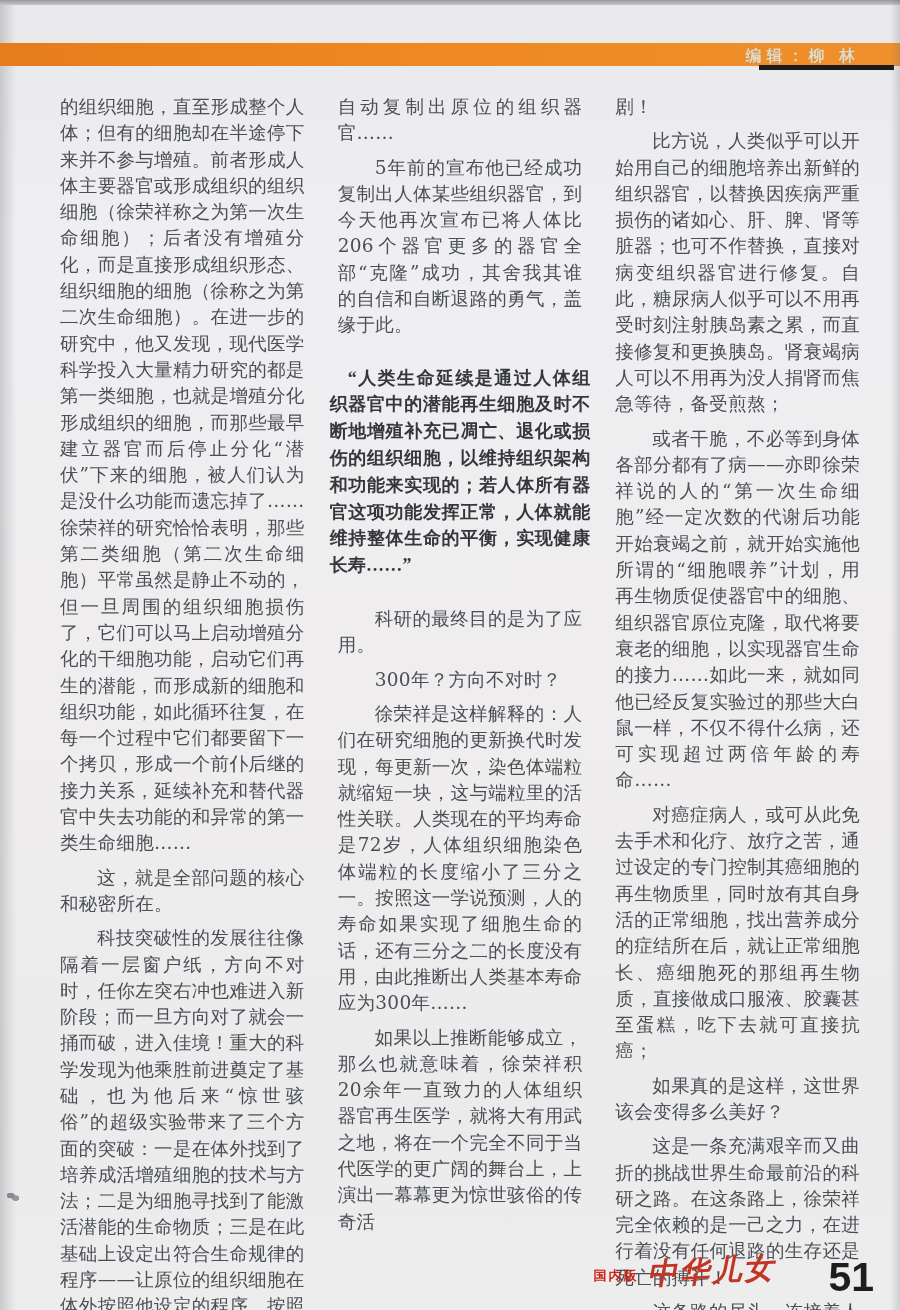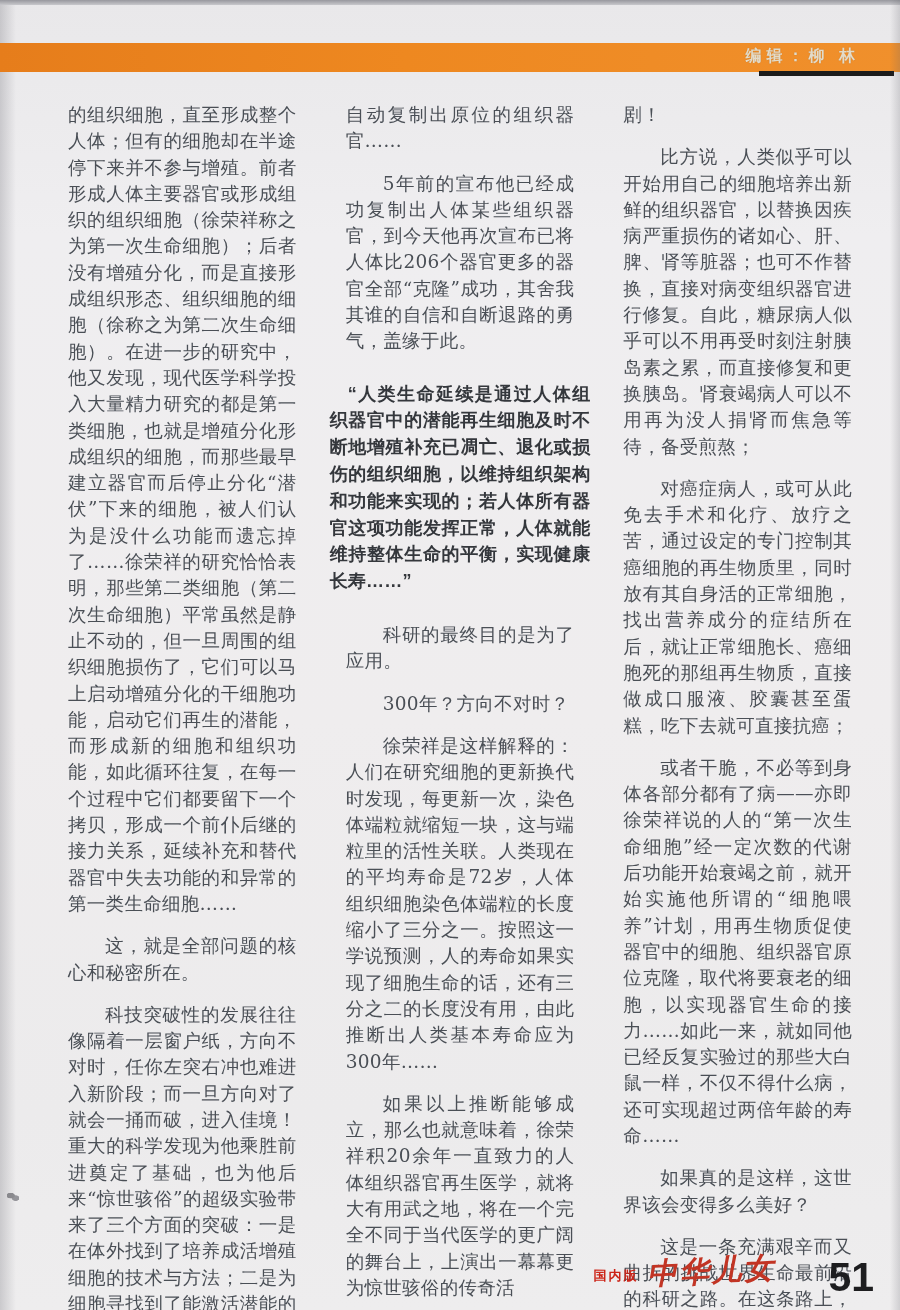--- a/index.html
+++ b/index.html
@@ -19,21 +19,21 @@
   }
   .page::after{
     content:"";position:absolute;right:0;top:0;bottom:0;width:10px;pointer-events:none;
     background:linear-gradient(270deg,rgba(100,100,108,.22),rgba(100,100,108,0));
   }
   .top-edge{
     position:absolute;top:0;left:0;right:0;height:5px;
     background:linear-gradient(180deg,#98989e,#c8c8cc);
   }
   .orange-bar{
-    position:absolute;top:43px;left:0;width:100%;height:29px;
+    position:absolute;top:43px;left:0;width:100%;height:23px;
     background:linear-gradient(90deg,#e67d1b 0%,#ee8820 45%,#f0902c 100%);
   }
   .editor{
     position:absolute;right:40px;top:3px;
     font-family:"Liberation Sans","DejaVu Sans",sans-serif;
     font-weight:bold;font-size:16px;letter-spacing:5px;
     color:#e3dbc9;text-shadow:0 0 1px rgba(120,70,10,.4);
     white-space:nowrap;
   }
   .editor-underline{
@@ -43,25 +43,25 @@
   .columns{
     position:absolute;top:86px;left:52px;width:816px;
     display:flex;gap:17px;
   }
   .col{
     flex:1;min-width:0;
     font-size:18.5px;line-height:26.3px;
     text-align:justify;color:#4a4f56;
     letter-spacing:.3px;
   }
-  .col p{margin:16px;text-indent:2em;}
+  .col p{margin:8px;text-indent:2em;}
   .col p.cont{text-indent:0;}
   .quote{
     margin:26px 0 27px;
-    font-family:Liberation Sans, sans-serif;
+    font-family:Liberation Serif, serif;
     font-weight:bold;color:#34373c;
     font-size:18px;line-height:26.8px;
     text-align:justify;text-indent:1em;letter-spacing:.2px;
   }
   .endmark{
     display:inline-block;width:21px;height:16px;
     background:#161616;border:1px solid #5a5248;
     vertical-align:-2px;margin-left:6px;position:relative;
   }
   .endmark .glyph{
@@ -121,22 +121,22 @@
       <div class="quote">“人类生命延续是通过人体组织器官中的潜能再生细胞及时不断地增殖补充已凋亡、退化或损伤的组织细胞，以维持组织架构和功能来实现的；若人体所有器官这项功能发挥正常，人体就能维持整体生命的平衡，实现健康长寿……”</div>
       <p>科研的最终目的是为了应用。</p>
       <p>300年？方向不对时？</p>
       <p>徐荣祥是这样解释的：人们在研究细胞的更新换代时发现，每更新一次，染色体端粒就缩短一块，这与端粒里的活性关联。人类现在的平均寿命是72岁，人体组织细胞染色体端粒的长度缩小了三分之一。按照这一学说预测，人的寿命如果实现了细胞生命的话，还有三分之二的长度没有用，由此推断出人类基本寿命应为300年……</p>
       <p>如果以上推断能够成立，那么也就意味着，徐荣祥积20余年一直致力的人体组织器官再生医学，就将大有用武之地，将在一个完全不同于当代医学的更广阔的舞台上，上演出一幕幕更为惊世骇俗的传奇活</p>
     </div>
 
     <div class="col">
       <p class="cont">剧！</p>
       <p>比方说，人类似乎可以开始用自己的细胞培养出新鲜的组织器官，以替换因疾病严重损伤的诸如心、肝、脾、肾等脏器；也可不作替换，直接对病变组织器官进行修复。自此，糖尿病人似乎可以不用再受时刻注射胰岛素之累，而直接修复和更换胰岛。肾衰竭病人可以不用再为没人捐肾而焦急等待，备受煎熬；</p>
+      <p>或者干脆，不必等到身体各部分都有了病——亦即徐荣祥说的人的“第一次生命细胞”经一定次数的代谢后功能开始衰竭之前，就开始实施他所谓的“细胞喂养”计划，用再生物质促使器官中的细胞、组织器官原位克隆，取代将要衰老的细胞，以实现器官生命的接力……如此一来，就如同他已经反复实验过的那些大白鼠一样，不仅不得什么病，还可实现超过两倍年龄的寿命……</p>
       <p>对癌症病人，或可从此免去手术和化疗、放疗之苦，通过设定的专门控制其癌细胞的再生物质里，同时放有其自身活的正常细胞，找出营养成分的症结所在后，就让正常细胞长、癌细胞死的那组再生物质，直接做成口服液、胶囊甚至蛋糕，吃下去就可直接抗癌；</p>
-      <p>或者干脆，不必等到身体各部分都有了病——亦即徐荣祥说的人的“第一次生命细胞”经一定次数的代谢后功能开始衰竭之前，就开始实施他所谓的“细胞喂养”计划，用再生物质促使器官中的细胞、组织器官原位克隆，取代将要衰老的细胞，以实现器官生命的接力……如此一来，就如同他已经反复实验过的那些大白鼠一样，不仅不得什么病，还可实现超过两倍年龄的寿命……</p>
       <p>如果真的是这样，这世界该会变得多么美好？</p>
       <p>这是一条充满艰辛而又曲折的挑战世界生命最前沿的科研之路。在这条路上，徐荣祥完全依赖的是一己之力，在进行着没有任何退路的生存还是死亡的搏斗！</p>
       <p><span>这条路的尽头，连接着人类自我憧憬的最高境界——自信人生三百年！</span><span class="endmark"><span class="glyph">S</span></span></p>
     </div>
 
   </div>
 
   <div class="stray-mark"></div>
 
   <div class="footer">

